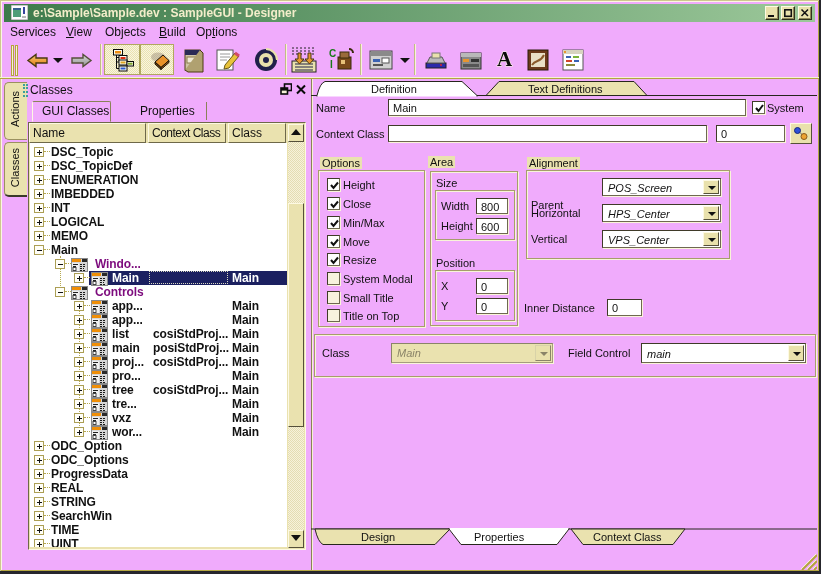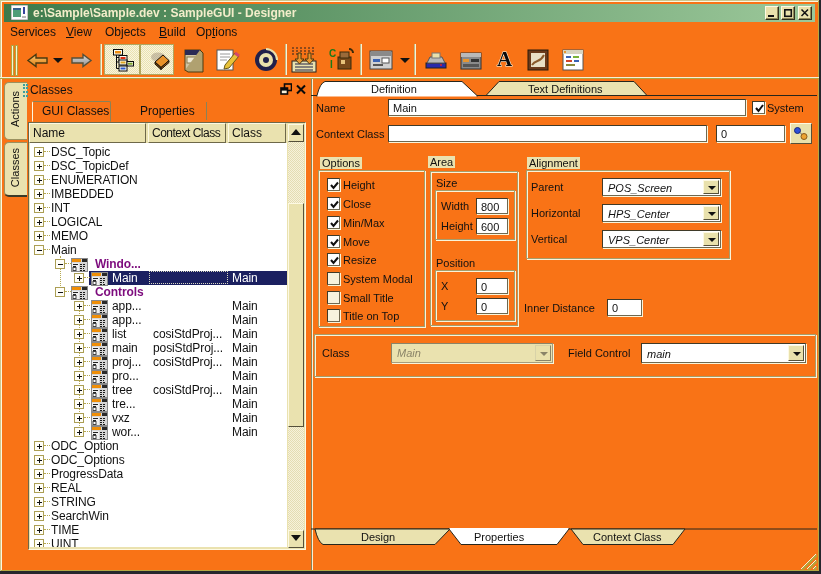--- a/index.html
+++ b/index.html
@@ -1,19 +1,19 @@
 <!DOCTYPE html>
 <html><head>
 <meta charset="utf-8">
 <style>
 * { margin:0; padding:0; box-sizing:border-box; }
 html,body { width:821px; height:574px; overflow:hidden; }
 body { font-family:"Liberation Sans",sans-serif; background:#26262c; position:relative; }
 #win { position:absolute; left:0; top:0; width:819px; height:571px;
-  background:#f97316;
+  background:#f0abfc;
   box-shadow: inset 1px 1px 0 #cfc68f, inset -1px -1px 0 #b5a843, inset 2px 2px 0 #fcf8e0; }
 .abs { position:absolute; }
 
 #titlebar { position:absolute; left:4px; top:4px; width:811px; height:18px;
   background:linear-gradient(to right,#3d7a4b,#9cc89a); }
 #title-text { position:absolute; left:29px; top:2px; font-size:12px; font-weight:bold;
   color:#f3edca; letter-spacing:0px; }
 .tbtn { position:absolute; top:2px; width:14px; height:14px; background:#e9e1ac;
   border:1px solid; border-color:#fdf9e2 #31311f #31311f #fdf9e2;
   box-shadow: inset -1px -1px 0 #8f8858;
@@ -55,21 +55,21 @@
   border:1px solid; border-color:#fdf9e2 #55503a #55503a #fdf9e2; }
 .arr { position:absolute; left:4px; top:5px; width:0; height:0;
   border-left:4px solid transparent; border-right:4px solid transparent; border-top:4px solid #111; }
 .hcell { height:20px; background:#eae2af; border:1px solid; border-color:#fdf9e2 #6e6849 #6e6849 #fdf9e2; }
 .sbtn { width:16px; background:#eae2af; border:1px solid; border-color:#fdf9e2 #55503a #55503a #fdf9e2; }
 .tl { position:absolute; width:1px; border-left:1px dotted #b6a94f; }
 .tlh { position:absolute; height:1px; border-top:1px dotted #b6a94f; }
 .ebox { position:absolute; width:10px; height:10px; background:#fffef8; border:1px solid #ac9f55; font-size:9px; }
 .ebox .ph { position:absolute; left:2px; top:4px; width:5px; height:1px; background:#111; }
 .ebox .pv { position:absolute; left:4px; top:2px; width:1px; height:5px; background:#111; }
-.tt { position:absolute; font-size:12px; white-space:pre; letter-spacing:-0.1px; }
+.tt { position:absolute; font-size:12px; white-space:pre; letter-spacing:-0.1px;font-weight:bold; }
 </style>
 </head>
 <body>
 <div id="win">
 
 <div id="titlebar">
   <svg class="abs" style="left:7px;top:1px" width="17" height="15">
     <rect x="0" y="0" width="17" height="15" fill="#fdfdfd" stroke="#8e8e8e"></rect>
     <rect x="2" y="3" width="8" height="9" fill="#4e9e78"></rect>
     <rect x="2" y="3" width="8" height="2" fill="#35608f"></rect>
@@ -690,21 +690,21 @@
 <div class="txt" style="left:476px;top:218px;width:32px;height:16px">600</div>
 <div class="gbox" style="left:435px;top:270px;width:80px;height:51px"></div>
 <span class="lbl" style="left:436px;top:257px">Position</span>
 <span class="lbl" style="left:441px;top:280px">X</span>
 <div class="txt" style="left:476px;top:278px;width:32px;height:16px">0</div>
 <span class="lbl" style="left:441px;top:300px">Y</span>
 <div class="txt" style="left:476px;top:298px;width:32px;height:16px">0</div>
 
 <div class="gbox" style="left:526px;top:170px;width:204px;height:89px"></div>
 <span class="glabel" style="left:527px;top:157px">Alignment</span>
-<span class="lbl" style="left:531px;top:181px">Parent</span>
+<span class="lbl" style="left:531px;top:199px">Parent</span>
 <div class="combo" style="left:602px;top:178px;width:119px;height:18px">
       <span class="ct">POS_Screen</span>
       <div class="cbtn">
         <div class="arr"></div>
       </div>
     </div>
 <span class="lbl" style="left:531px;top:207px">Horizontal</span>
 <div class="combo" style="left:602px;top:204px;width:119px;height:18px">
       <span class="ct">HPS_Center</span>
       <div class="cbtn">

